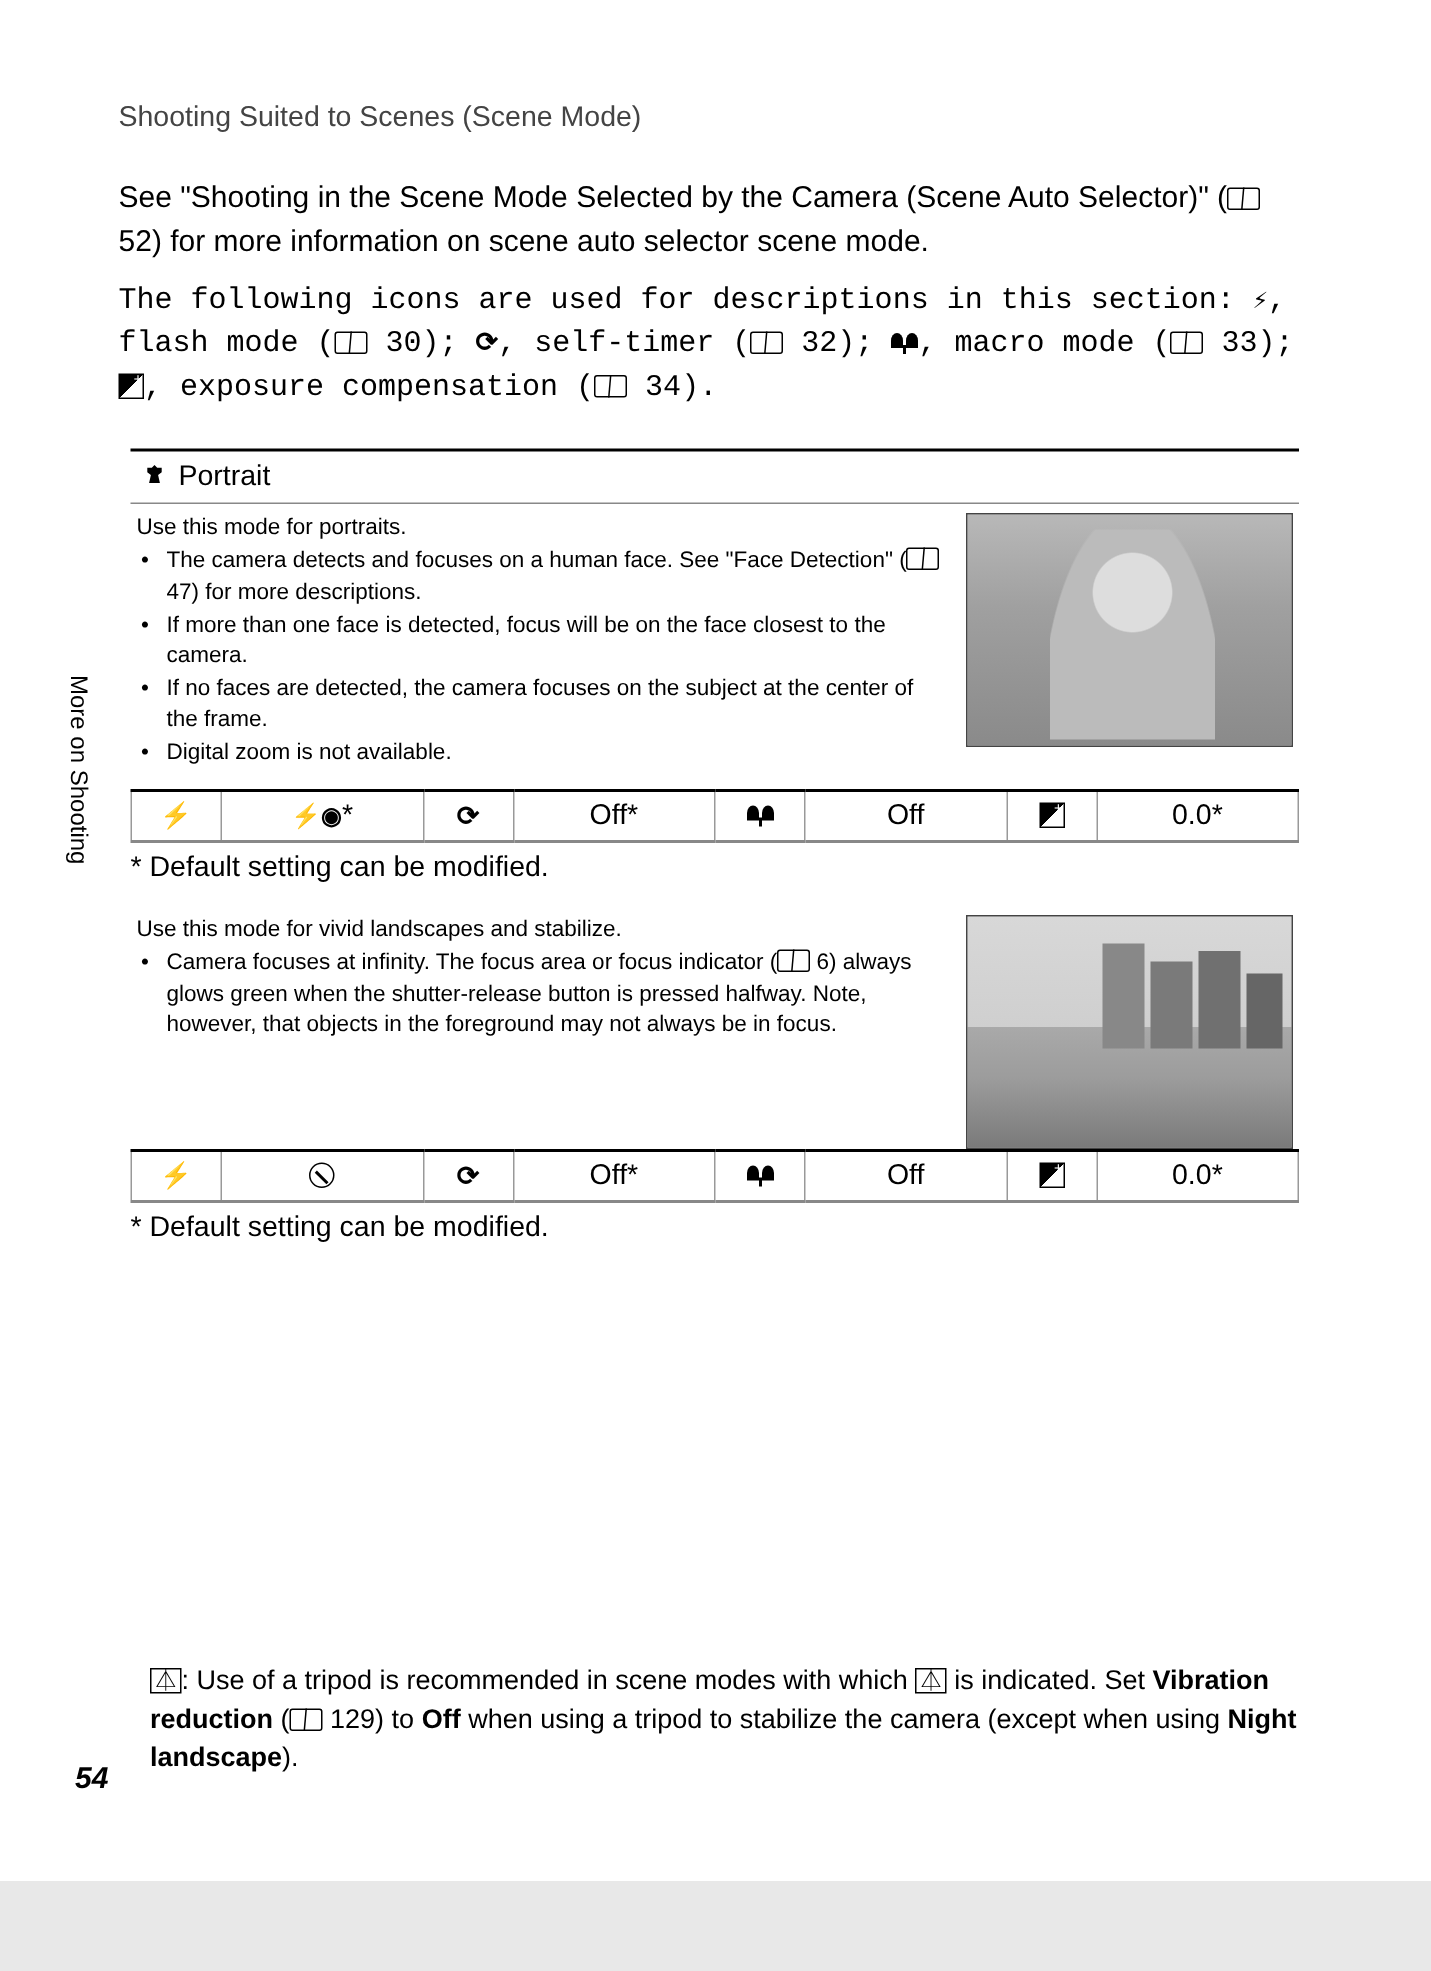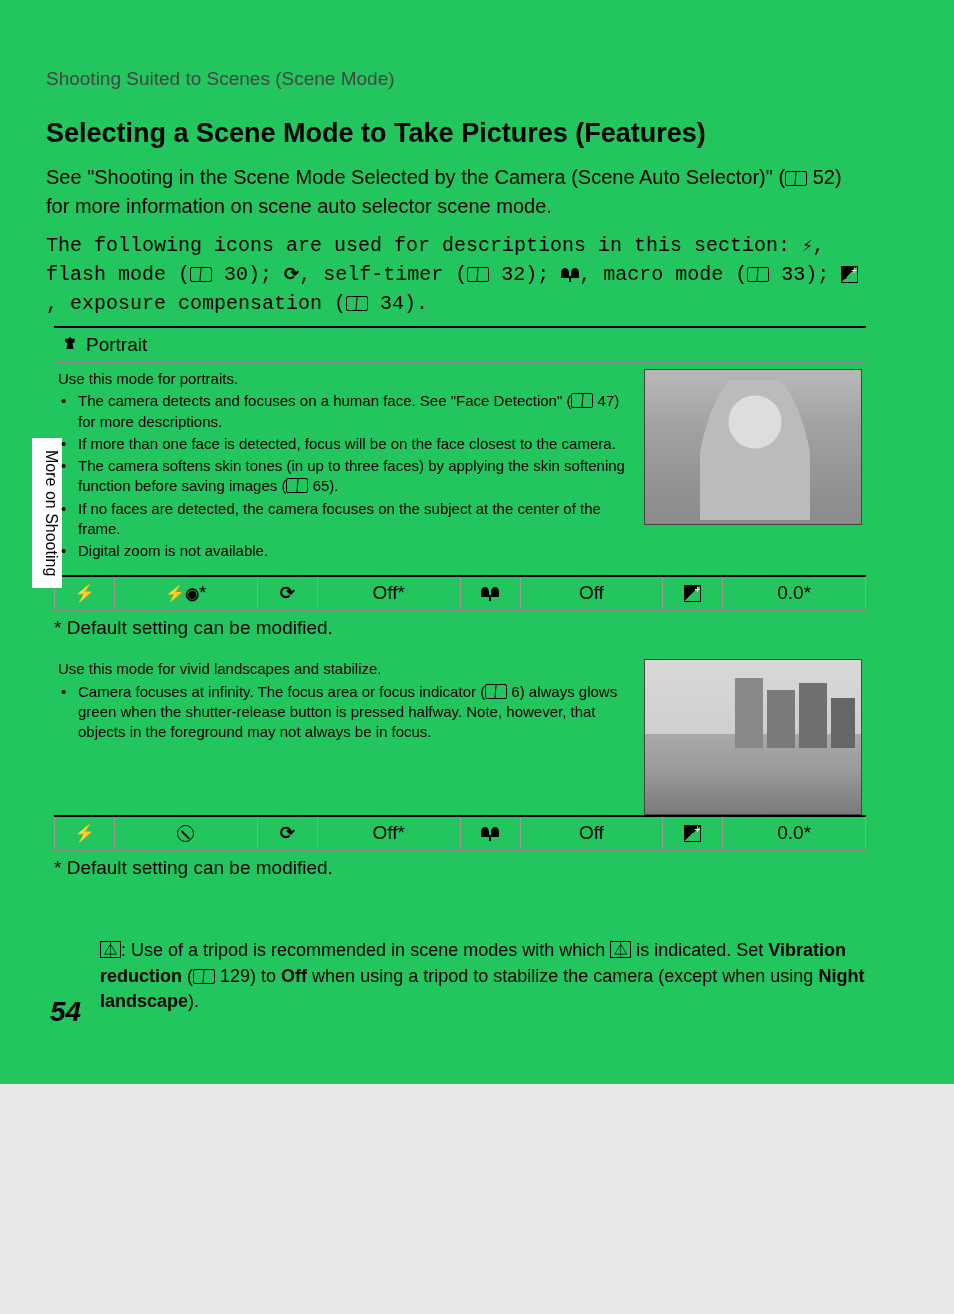--- a/index.html
+++ b/index.html
@@ -1,22 +1,22 @@
 <!DOCTYPE html>
 <html><head>
 <meta charset="utf-8">
 <style>
   * { box-sizing: border-box; margin: 0; padding: 0; }
   html, body { background: #e8e8e8; font-family: "Helvetica Neue", Arial, sans-serif; color: #000; }
   .page {
     width: 954px;
-    height: 1084px;
-    background: #22c55e;
-    position: relative;
-    padding: 68px 88px 50px 46px;
+    height: 1254px;
+    background: #ffffff;
+    position: relative;
+    padding: 68px 88px 50px 79px;
   }
   .breadcrumb {
     font-size: 19px;
     color: #444;
     margin-bottom: 28px;
   }
   h1 {
     font-size: 27px;
     font-weight: 700;
     margin-bottom: 14px;
@@ -42,21 +42,21 @@
   }
   .ref-icon::after {
     content: "";
     position: absolute;
     left: 46%; top: -1px; bottom: -1px;
     width: 1px;
     background: #000;
     transform: skewX(-5deg);
   }
   .scene-section {
-    margin-top: 8px;
+    margin-top: 26px;
     padding-left: 8px;
   }
   .scene-head {
     border-top: 2px solid #000;
     border-bottom: 1px solid #888;
     padding: 6px 6px;
     font-size: 19px;
     display: flex;
     align-items: center;
     gap: 6px;
@@ -152,21 +152,21 @@
     padding: 12px 2px;
     writing-mode: vertical-rl;
     font-size: 16px;
     text-align: center;
     border: 0;
   }
   .page-num {
     position: absolute;
     left: 50px;
     bottom: 56px;
-    font-size: 28px;
+    font-size: 20px;
     font-style: italic;
     font-weight: 600;
   }
   .tripod-note {
     position: absolute;
     left: 100px;
     right: 88px;
     bottom: 70px;
     font-size: 18px;
     line-height: 1.4;
@@ -236,21 +236,20 @@
 </style>
 </head>
 <body>
 
 <div class="page">
 
   <div class="breadcrumb">Shooting Suited to Scenes (Scene Mode)</div>
 
   <div class="side-tab">More on Shooting</div>
 
-  <h1>Selecting a Scene Mode to Take Pictures (Features)</h1>
 
   <p class="intro">
     <span>See "Shooting in the Scene Mode Selected by the Camera (Scene Auto Selector)" (</span><span class="ref-icon"></span>
     <span>52</span><span>) for more information on scene auto selector scene mode.</span>
   </p>
 
   <p class="intro2">
     <span>The following icons are used for descriptions in this section: </span><span class="glyph-flash"></span><span>, flash mode (</span><span class="ref-icon"></span> <span>30</span><span>); </span><span class="glyph-timer"></span><span>, self-timer (</span><span class="ref-icon"></span> <span>32</span><span>); </span><span class="glyph-macro"><span class="stem"></span></span><span>, macro mode (</span><span class="ref-icon"></span> <span>33</span><span>); </span><span class="glyph-expcomp"></span><span>, exposure compensation (</span><span class="ref-icon"></span> <span>34</span><span>).</span>
   </p>
 
@@ -262,23 +261,20 @@
       <span>Portrait</span>
     </div>
     <div class="scene-body">
       <div class="thumb portrait"></div>
       <p>Use this mode for portraits.</p>
       <ul class="bullets">
         <li>
           <span>The camera detects and focuses on a human face. See "Face Detection" (</span><span class="ref-icon"></span> <span>47</span><span>) for more descriptions.</span>
         </li>
         <li>If more than one face is detected, focus will be on the face closest to the camera.</li>
-        <li>
-          <span>The camera softens skin tones (in up to three faces) by applying the skin softening function before saving images (</span><span class="ref-icon"></span> <span>65</span><span>).</span>
-        </li>
         <li>If no faces are detected, the camera focuses on the subject at the center of the frame.</li>
         <li>Digital zoom is not available.</li>
       </ul>
     </div>
     <table class="settings-table">
       <tbody>
           <tr>
         <td class="icon-cell"><span class="glyph-flash"></span></td>
         <td class="val-cell"><span class="glyph-flasheye">⚡◉</span>*</td>
         <td class="icon-cell"><span class="glyph-timer"></span></td>

